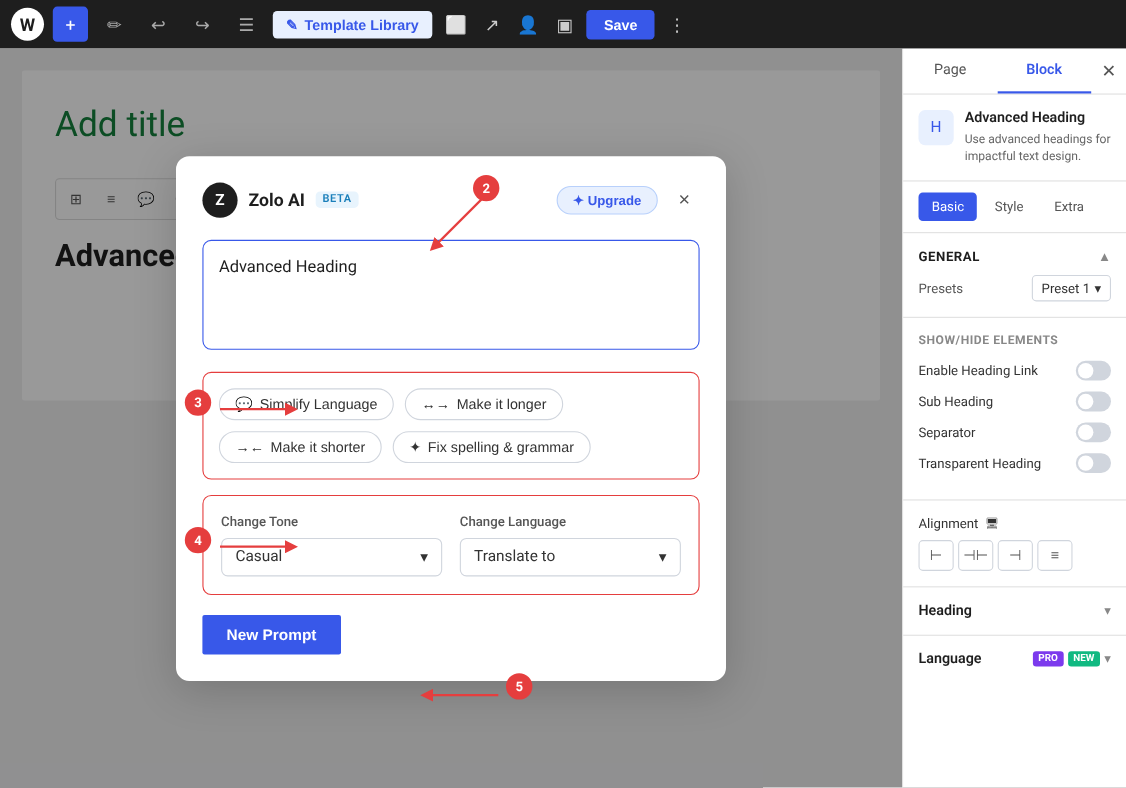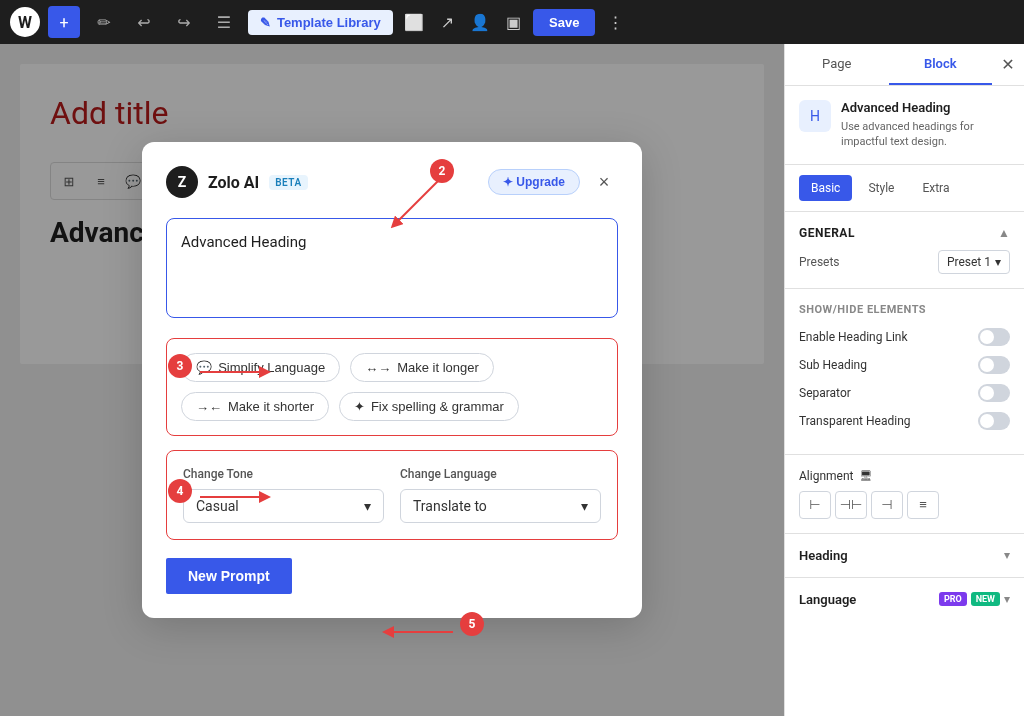--- a/index.html
+++ b/index.html
@@ -83,21 +83,21 @@
     }
     .editor-canvas {
       background: #fff;
       margin: 20px;
       padding: 30px;
       border-radius: 2px;
       min-height: 300px;
       position: relative;
     }
     .add-title {
-      color: #b91c1c;
+      color: #15803d;
       font-size: 32px;
       font-weight: 400;
       margin-bottom: 30px;
     }
     .block-toolbar {
       display: flex;
       align-items: center;
       gap: 2px;
       margin-bottom: 16px;
       border: 1px solid #ddd;
@@ -280,21 +280,21 @@
       position: absolute;
       z-index: 200;
     }
     .ann-arrow {
       position: absolute;
       z-index: 200;
     }
 
     
     .right-sidebar {
-      width: 240px;
+      width: 204px;
       background: #fff;
       border-left: 1px solid #e0e0e0;
       display: flex;
       flex-direction: column;
       overflow-y: auto;
     }
     .sidebar-tabs {
       display: flex;
       border-bottom: 1px solid #e0e0e0;
       position: relative;

